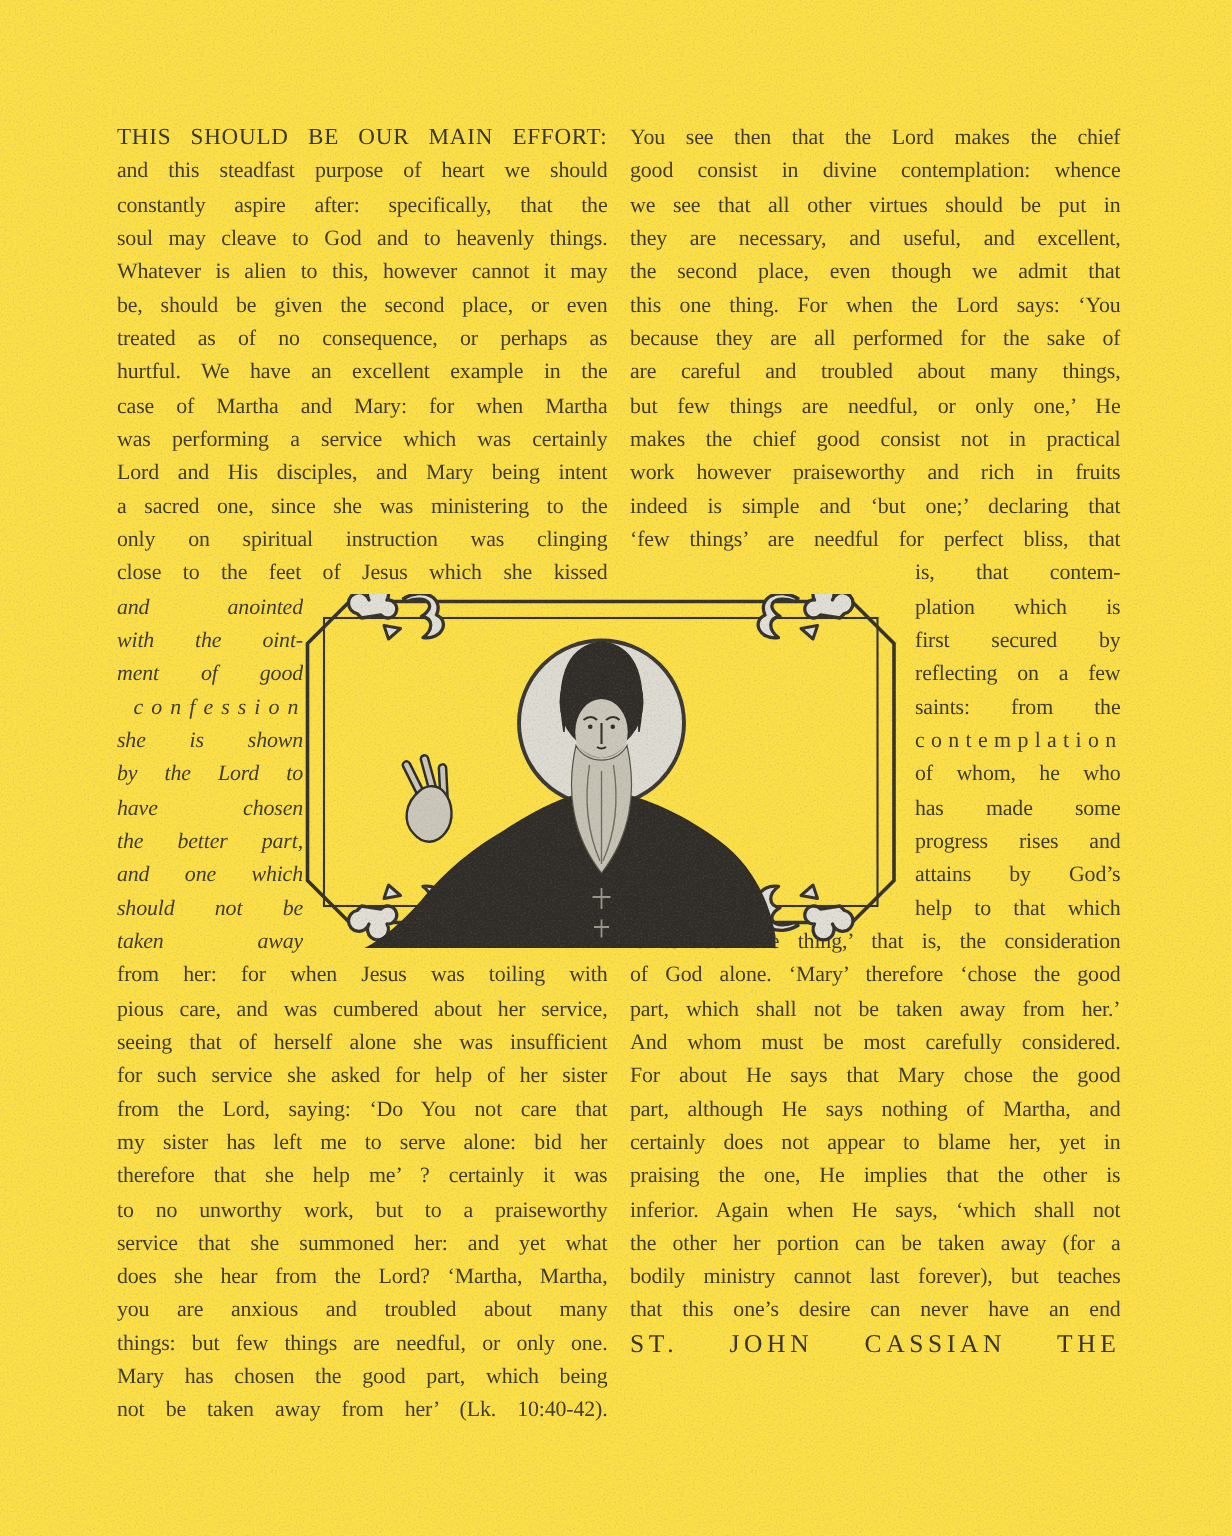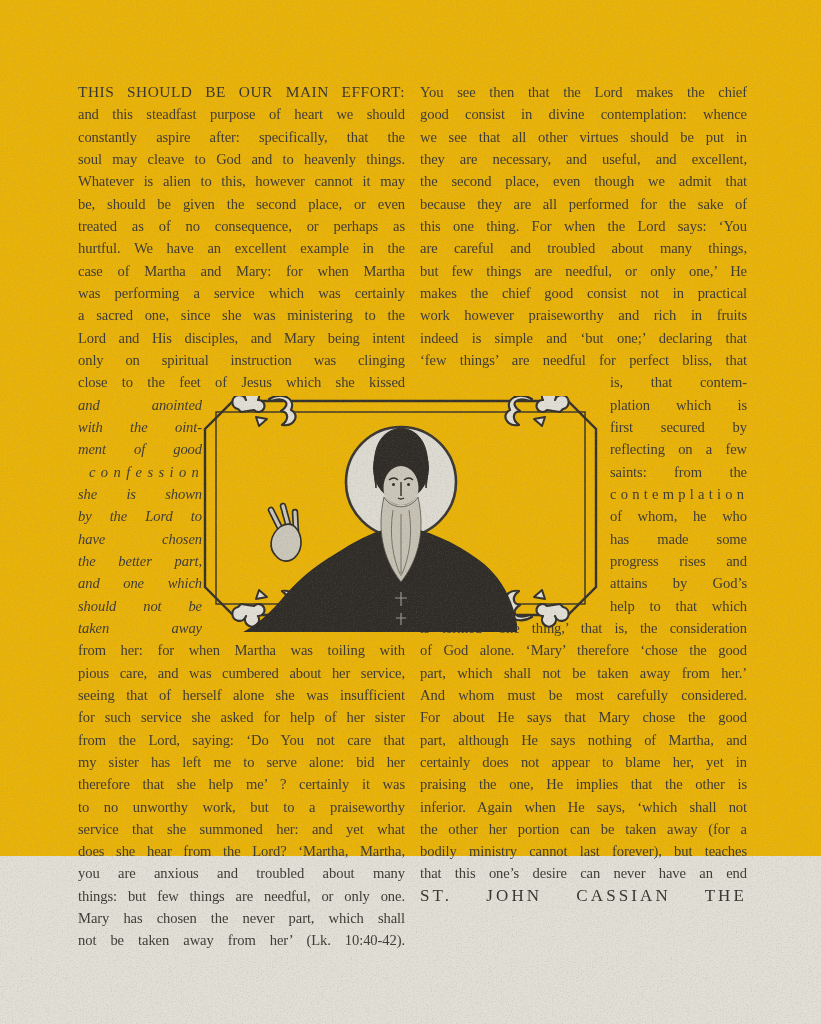--- a/index.html
+++ b/index.html
@@ -3,21 +3,21 @@
 <meta charset="utf-8">
 <style>
   html,body{margin:0;padding:0;}
   body{
     width:821px;height:1024px;
     background:#e1dfd6;
     font-family:"Liberation Serif","DejaVu Serif",serif;
     color:#3e3a34;
     overflow:hidden;
   }
-  .page{position:relative;width:821px;height:856px;background:#eab308;}
+  .page{position:relative;width:821px;height:1024px;background:#fde047;}
   .grain{position:absolute;left:0;top:0;z-index:6;pointer-events:none;}
   .columns{
     position:absolute;left:78px;top:81px;width:669px;
     display:flex;gap:15px;z-index:2;
   }
   .col{width:327px;flex:none;}
   .line{
     height:22.34px;line-height:22.34px;
     font-size:14.6px;letter-spacing:-0.1px;
     text-align:justify;text-align-last:justify;
@@ -48,64 +48,64 @@
       <div>
           <div class="line">and this steadfast purpose of heart we should</div>
           <div class="line">constantly aspire after: specifically, that the</div>
           <div class="line">soul may cleave to God and to heavenly things.</div>
           <div class="line">Whatever is alien to this, however cannot it may</div>
           <div class="line">be, should be given the second place, or even</div>
           <div class="line">treated as of no consequence, or perhaps as</div>
           <div class="line">hurtful. We have an excellent example in the</div>
           <div class="line">case of Martha and Mary: for when Martha</div>
           <div class="line">was performing a service which was certainly</div>
+          <div class="line">Lord and His disciples, and Mary being intent</div>
           <div class="line">a sacred one, since she was ministering to the</div>
-          <div class="line">Lord and His disciples, and Mary being intent</div>
           <div class="line">only on spiritual instruction was clinging</div>
           <div class="line">close to the feet of Jesus which she kissed</div>
         </div>
       <div class="wrap-left">
           <div class="line">and anointed</div>
           <div class="line">with the oint-</div>
           <div class="line">ment of good</div>
           <div class="line" style="text-align-last: left; letter-spacing: 5.36648px; margin-left: 11px;"><span>confession,</span></div>
           <div class="line">she is shown</div>
           <div class="line">by the Lord to</div>
           <div class="line">have chosen</div>
           <div class="line">the better part,</div>
           <div class="line">and one which</div>
           <div class="line">should not be</div>
           <div class="line">taken away</div>
         </div>
       <div>
-          <div class="line">from her: for when Martha was toiling with</div>
+          <div class="line">from her: for when Jesus was toiling with</div>
           <div class="line">pious care, and was cumbered about her service,</div>
           <div class="line">seeing that of herself alone she was insufficient</div>
           <div class="line">for such service she asked for help of her sister</div>
           <div class="line">from the Lord, saying: ‘Do You not care that</div>
           <div class="line">my sister has left me to serve alone: bid her</div>
           <div class="line">therefore that she help me’ ? certainly it was</div>
           <div class="line">to no unworthy work, but to a praiseworthy</div>
           <div class="line">service that she summoned her: and yet what</div>
           <div class="line">does she hear from the Lord? ‘Martha, Martha,</div>
           <div class="line">you are anxious and troubled about many</div>
           <div class="line">things: but few things are needful, or only one.</div>
-          <div class="line">Mary has chosen the never part, which shall</div>
+          <div class="line">Mary has chosen the good part, which being</div>
           <div class="line">not be taken away from her’ (Lk. 10:40-42).</div>
         </div>
     </div>
     <div class="col">
       <div>
           <div class="line">You see then that the Lord makes the chief</div>
           <div class="line">good consist in divine contemplation: whence</div>
           <div class="line">we see that all other virtues should be put in</div>
           <div class="line">they are necessary, and useful, and excellent,</div>
           <div class="line">the second place, even though we admit that</div>
+          <div class="line">this one thing. For when the Lord says: ‘You</div>
           <div class="line">because they are all performed for the sake of</div>
-          <div class="line">this one thing. For when the Lord says: ‘You</div>
           <div class="line">are careful and troubled about many things,</div>
           <div class="line">but few things are needful, or only one,’ He</div>
           <div class="line">makes the chief good consist not in practical</div>
           <div class="line">work however praiseworthy and rich in fruits</div>
           <div class="line">indeed is simple and ‘but one;’ declaring that</div>
           <div class="line">‘few things’ are needful for perfect bliss, that</div>
         </div>
       <div class="wrap-right">
           <div class="line">is, that contem-</div>
           <div class="line">plation which is</div>

